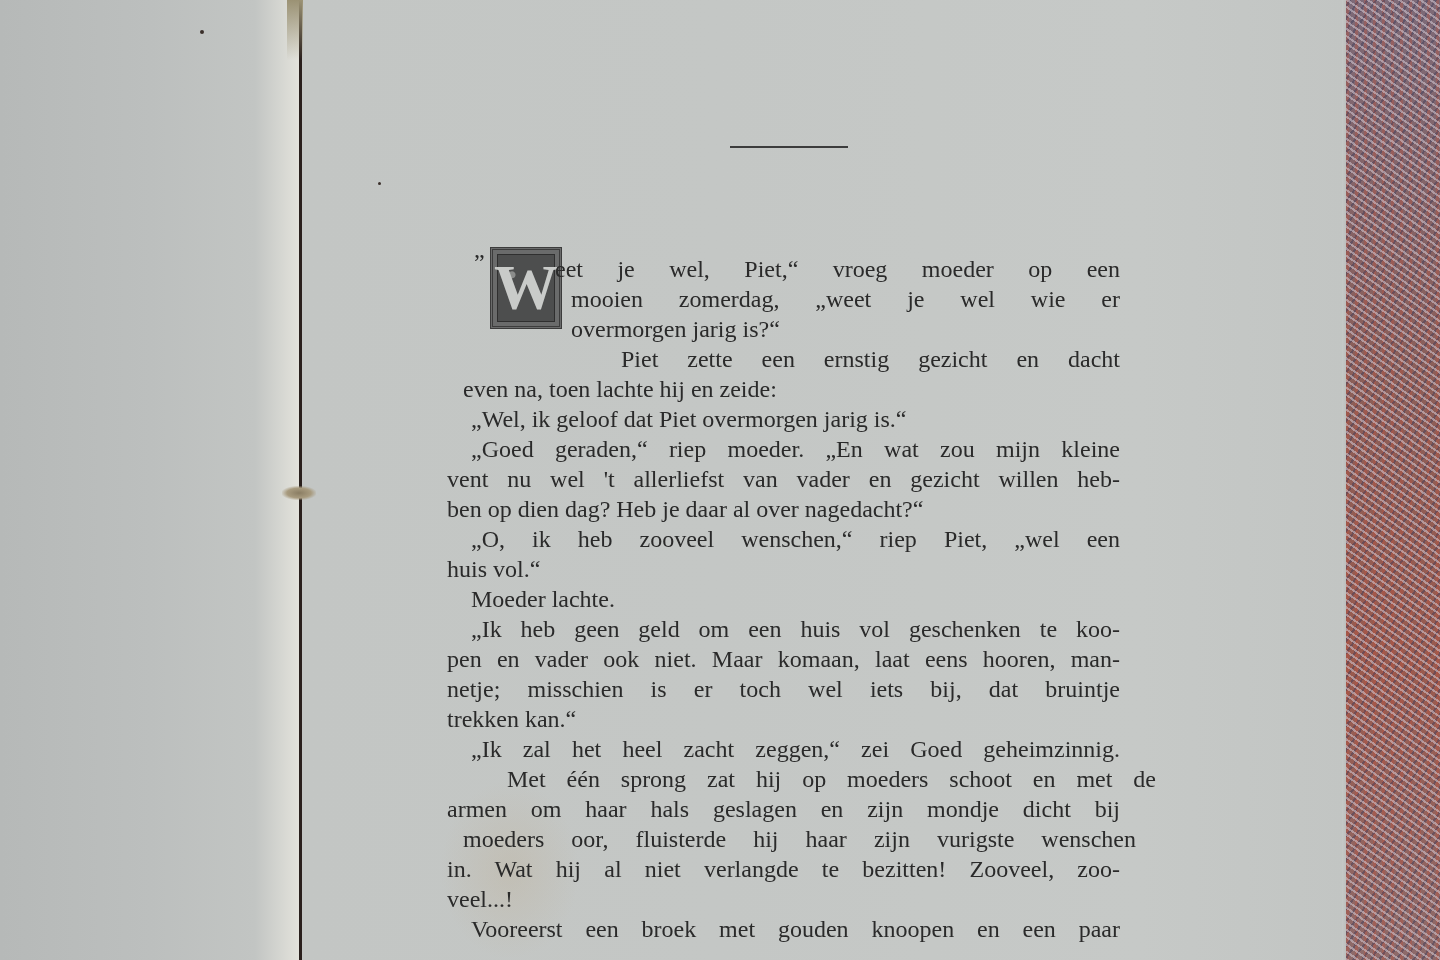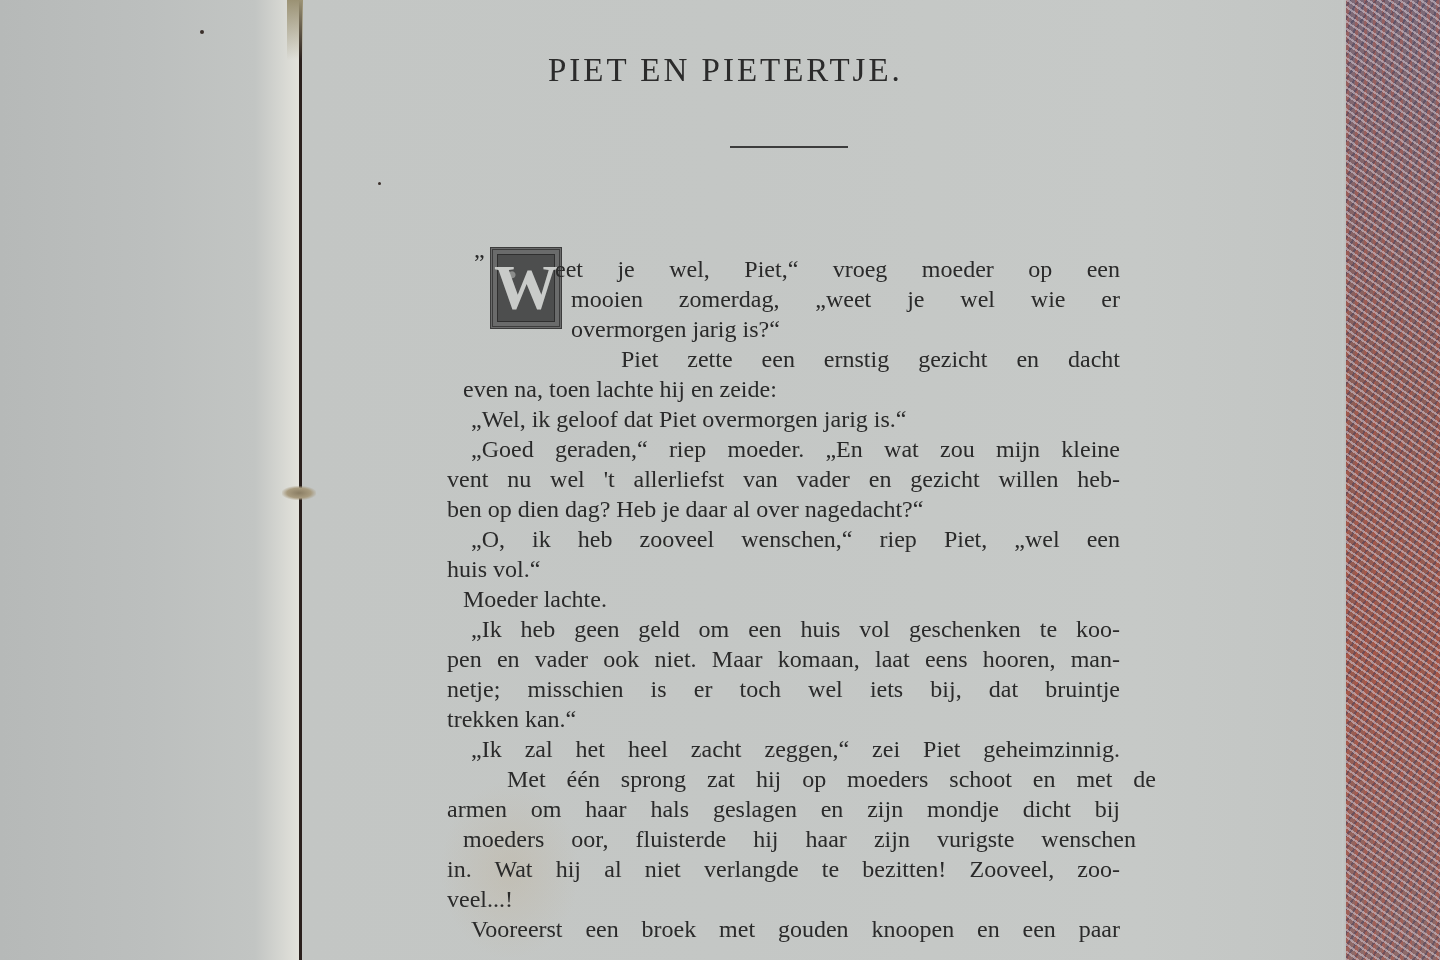--- a/index.html
+++ b/index.html
@@ -106,46 +106,45 @@
   <div class="right-page">
     <div class="left-speck" style="left:76px;top:182px;width:3px;height:3px;"></div>
   </div>
   <div class="stain"></div>
   <div class="gutter-line"></div>
   <div class="stitch-top"></div>
   <div class="stitch"></div>
   <div class="page-edge"></div>
   <div class="carpet"></div>
 
-  <div class="title">PIET EN PIETERTJE.</div>
   <div class="rule"></div>
 
   <div class="quote-mark">„</div>
   <div class="drop-cap">
     <div class="drop-cap-inner">W</div>
   </div>
 
   <div class="body-text" id="body-text">
       <div class="line" style="left: 108px; top: 254px; width: 565px;">eet je wel, Piet,“ vroeg moeder op een</div>
       <div class="line" style="left: 124px; top: 284px; width: 549px;">mooien zomerdag, „weet je wel wie er</div>
       <div class="line last" style="left: 124px; top: 314px; width: 549px;">overmorgen jarig is?“</div>
       <div class="line" style="left: 174px; top: 344px; width: 499px;">Piet zette een ernstig gezicht en dacht</div>
       <div class="line last" style="left: 16px; top: 374px; width: 673px;">even na, toen lachte hij en zeide:</div>
       <div class="line last" style="left: 24px; top: 404px; width: 649px;">„Wel, ik geloof dat Piet overmorgen jarig is.“</div>
       <div class="line" style="left: 24px; top: 434px; width: 649px;">„Goed geraden,“ riep moeder. „En wat zou mijn kleine</div>
       <div class="line" style="left: 0px; top: 464px; width: 673px;">vent nu wel 't allerliefst van vader en gezicht willen heb-</div>
       <div class="line last" style="left: 0px; top: 494px; width: 673px;">ben op dien dag? Heb je daar al over nagedacht?“</div>
       <div class="line" style="left: 24px; top: 524px; width: 649px;">„O, ik heb zooveel wenschen,“ riep Piet, „wel een</div>
       <div class="line last" style="left: 0px; top: 554px; width: 673px;">huis vol.“</div>
-      <div class="line last" style="left: 16px; top: 584px; width: 649px;">Moeder lachte.</div>
+      <div class="line last" style="left: 24px; top: 584px; width: 649px;">Moeder lachte.</div>
       <div class="line" style="left: 24px; top: 614px; width: 649px;">„Ik heb geen geld om een huis vol geschenken te koo-</div>
       <div class="line" style="left: 0px; top: 644px; width: 673px;">pen en vader ook niet. Maar komaan, laat eens hooren, man-</div>
       <div class="line" style="left: 0px; top: 674px; width: 673px;">netje; misschien is er toch wel iets bij, dat bruintje</div>
       <div class="line last" style="left: 0px; top: 704px; width: 673px;">trekken kan.“</div>
-      <div class="line" style="left: 24px; top: 734px; width: 649px;">„Ik zal het heel zacht zeggen,“ zei Piet geheimzinnig.</div>
+      <div class="line" style="left: 24px; top: 734px; width: 649px;">„Ik zal het heel zacht zeggen,“ zei Goed geheimzinnig.</div>
       <div class="line" style="left: 24px; top: 764px; width: 649px; margin-left: 36px;">Met één sprong zat hij op moeders schoot en met de</div>
       <div class="line" style="left: 0px; top: 794px; width: 673px;">armen om haar hals geslagen en zijn mondje dicht bij</div>
       <div class="line" style="left: 16px; top: 824px; width: 673px;">moeders oor, fluisterde hij haar zijn vurigste wenschen</div>
       <div class="line" style="left: 0px; top: 854px; width: 673px;">in. Wat hij al niet verlangde te bezitten! Zooveel, zoo-</div>
       <div class="line last" style="left: 0px; top: 884px; width: 673px;">veel...!</div>
       <div class="line" style="left: 24px; top: 914px; width: 649px;">Vooreerst een broek met gouden knoopen en een paar</div>
     </div>
 </div>
 
 </body></html>

